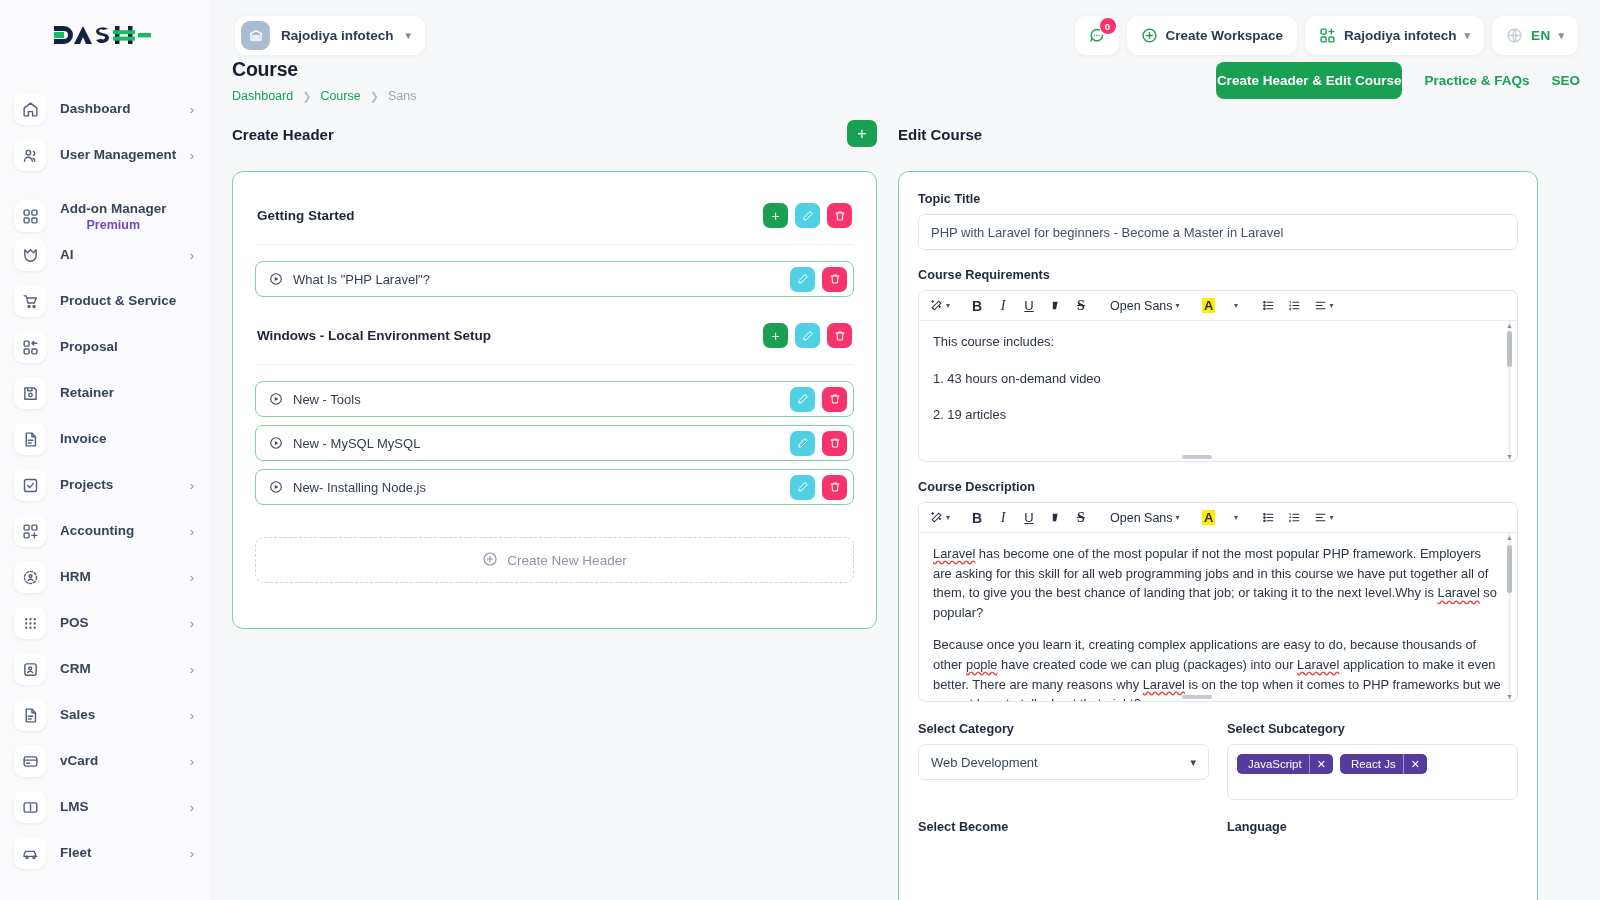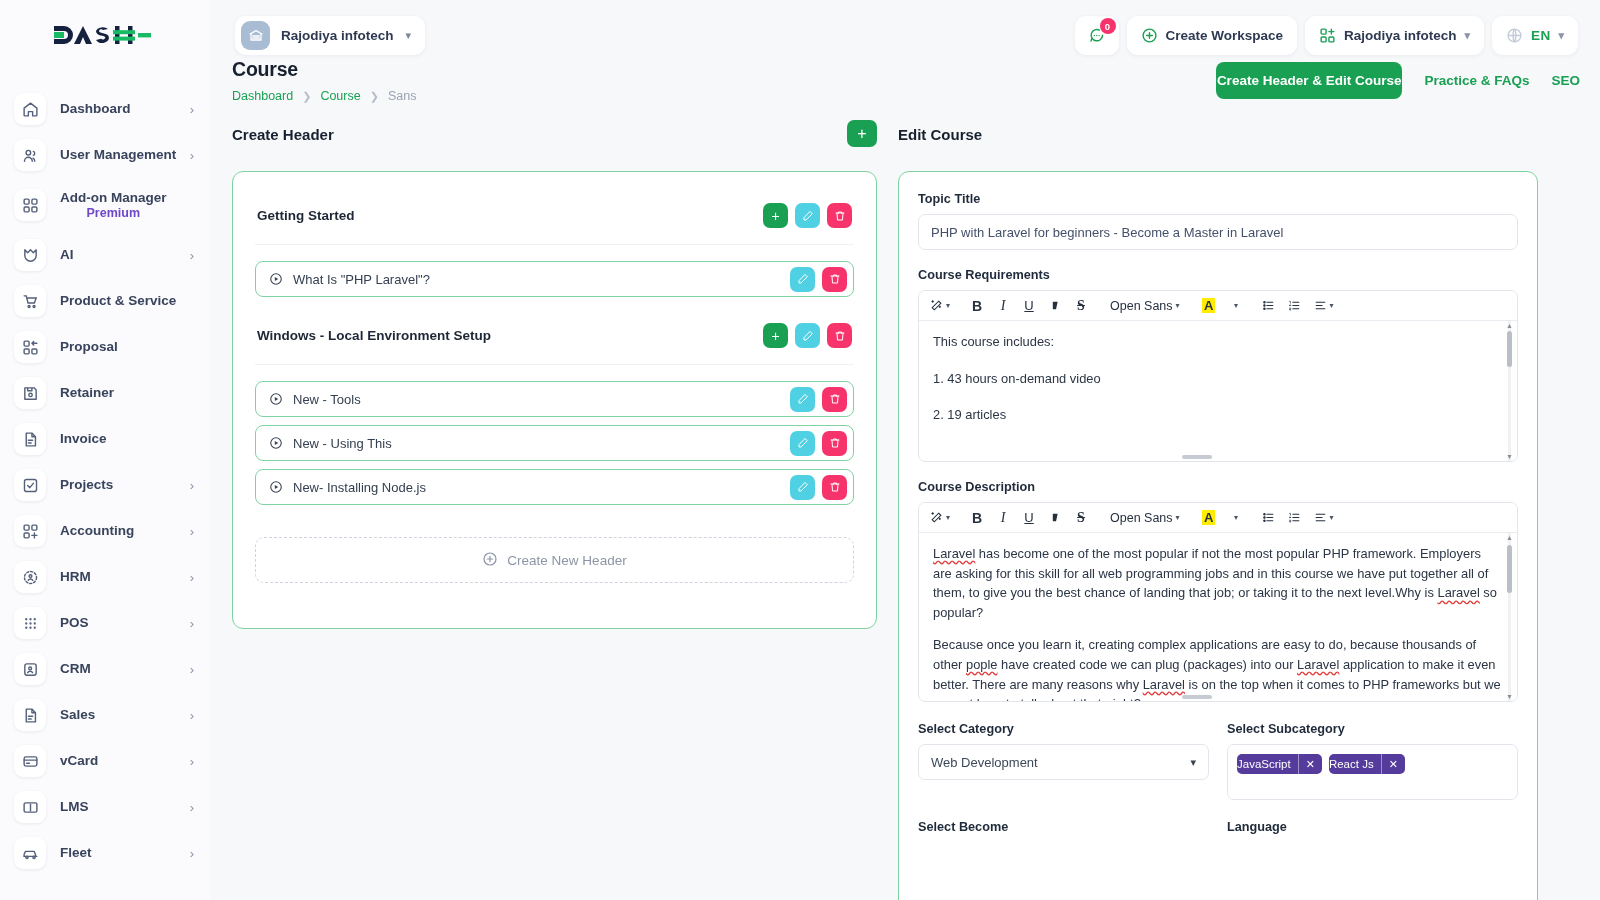--- a/index.html
+++ b/index.html
@@ -25,21 +25,21 @@
   .nav-ico {
     width: 32px; height: 32px; border-radius: 9px; background: #ffffff;
     box-shadow: 0 1px 3px rgba(40,50,80,.09);
     display: flex; align-items: center; justify-content: center;
     flex: 0 0 32px; color: #55607a;
   }
   .nav-ico svg { width: 17px; height: 17px; display: block; }
   .nav-txt { margin-left: 14px; font-size: 13.5px; font-weight: 600; color: #38435c; line-height: 1.15; }
   .nav-badge { display: block; font-size: 12.5px; font-weight: 600; color: #6e48c9; text-align: center; margin-top: 1px;}
   .nav-chev { margin-left: auto; color: #8a94a6; font-size: 13px; line-height: 1; }
-  .nav-item.two-line { height: 54px; }
+  .nav-item.two-line { height: 54px; align-items: flex-end; }
 
   
   #topbar { position: absolute; left: 210px; top: 0; right: 0; height: 70px; }
   .ws-pill {
     position: absolute; left: 25px; top: 16px; height: 39px;
     background: #fff; border-radius: 11px; display: flex; align-items: center;
     padding: 0 14px 0 6px; box-shadow: 0 1px 4px rgba(40,50,80,.07); cursor: pointer;
   }
   .ws-av {
     width: 29px; height: 29px; border-radius: 9px; background: #a8bcd4;
@@ -175,21 +175,21 @@
     height: 36px; border: 1px solid #e2e6ec; border-radius: 7px; display: flex;
     align-items: center; padding: 0 12px; font-size: 13px; color: #3d4859; cursor: pointer; background:#fff;
   }
   .select-box .sc { margin-left: auto; color: #39434f; font-size: 11px; }
   .tag-box {
     min-height: 56px; border: 1px solid #e2e6ec; border-radius: 7px; padding: 9px 9px;
     display: flex; flex-wrap: wrap; gap: 7px; align-content: flex-start; background:#fff;
   }
   .tag {
     background: #543b9c; color: #fff; border-radius: 5px; font-size: 11.5px;
-    display: flex; align-items: center; height: 20px; padding: 0 0 0 0; cursor: default;
+    display: flex; align-items: center; height: 20px; padding: 0 0 0 11px; cursor: default;
   }
   .tag .tx {
     margin-left: 7px; padding: 0 7px; border-left: 1px solid rgba(255,255,255,.45);
     cursor: pointer; font-size: 11px; height: 100%; display: flex; align-items: center;
   }
 </style>
 </head>
 <body>
 
 <div id="sidebar">
@@ -588,21 +588,21 @@
             </button>
         </span>
       </div>
       <div class="lesson">
         <span class="play">
             <svg viewBox="0 0 24 24" fill="none" stroke="currentColor" stroke-width="1.9">
               <circle cx="12" cy="12" r="9"></circle>
               <path d="M10 8.5l6 3.5-6 3.5z" fill="currentColor" stroke="none"></path>
             </svg>
           </span>
-        <span class="lname">New - Using This</span>
+        <span class="lname">New - MySQL MySQL</span>
         <span class="btn-grp">
           <button class="sq edit">
               <svg viewBox="0 0 24 24" fill="none" stroke="currentColor" stroke-width="2" stroke-linecap="round" stroke-linejoin="round">
                 <path d="M16.5 3.5l4 4L8 20H4v-4z"></path>
               </svg>
             </button>
           <button class="sq del">
               <svg viewBox="0 0 24 24" fill="none" stroke="currentColor" stroke-width="2" stroke-linecap="round" stroke-linejoin="round">
                 <path d="M4 6h16M9 6V4h6v2M6 6l1 14h10l1-14"></path>
               </svg>

